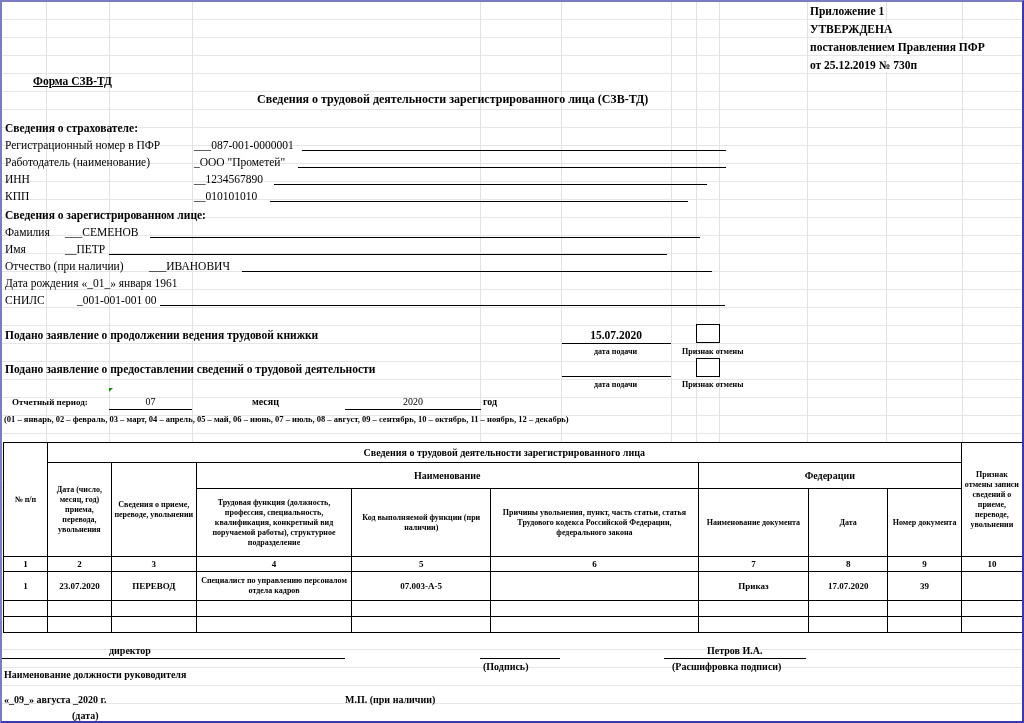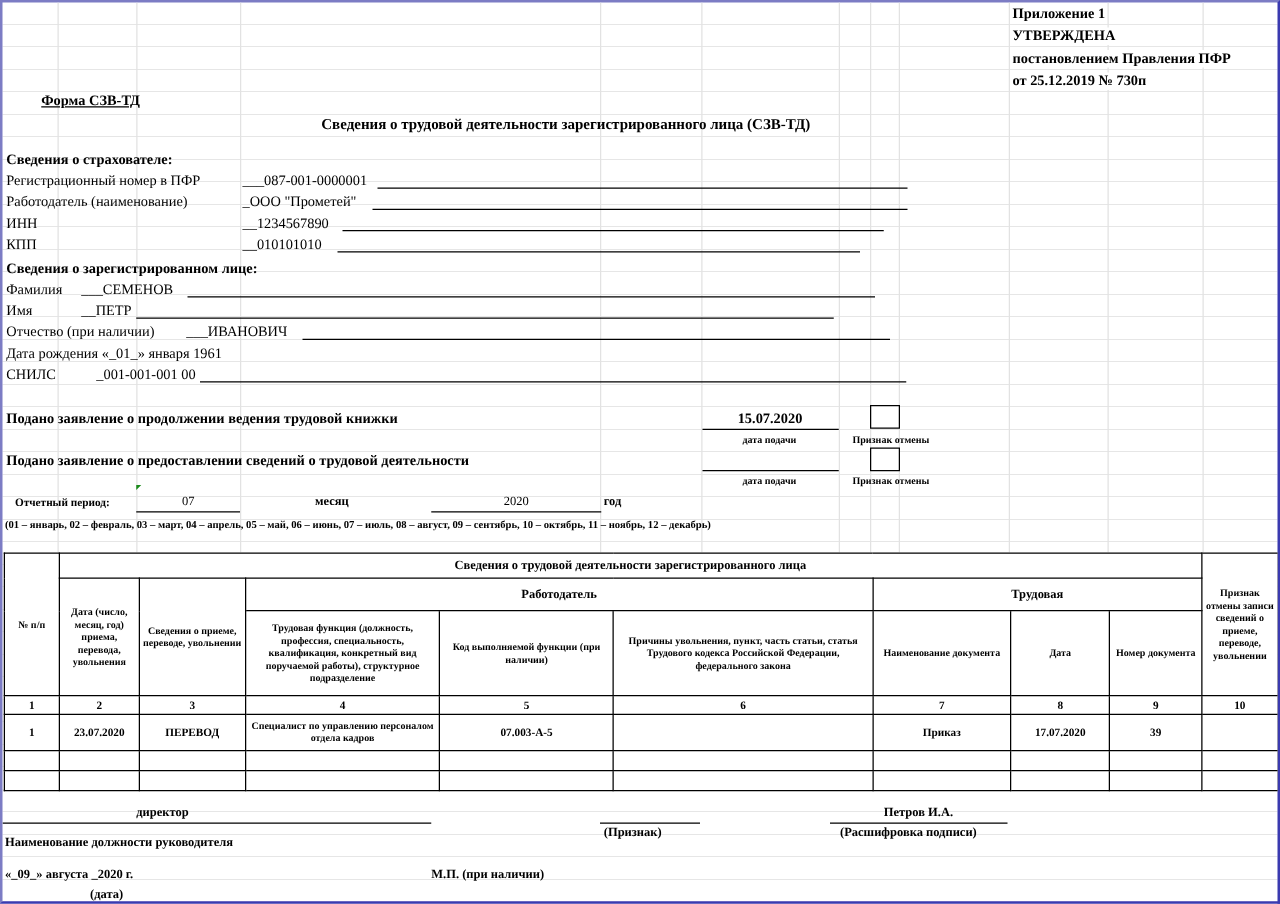--- a/index.html
+++ b/index.html
@@ -127,22 +127,22 @@
     </colgroup>
     <tbody>
         <tr style="height:20px">
       <td rowspan="3">№ п/п</td>
       <td colspan="8" class="big">Сведения о трудовой деятельности зарегистрированного лица</td>
       <td rowspan="3">Признак отмены записи сведений о приеме, переводе, увольнении</td>
     </tr>
     <tr style="height:26px">
       <td rowspan="2">Дата (число, месяц, год) приема, перевода, увольнения</td>
       <td rowspan="2">Сведения о приеме, переводе, увольнении</td>
-      <td colspan="3" class="big">Работодатель</td>
-      <td colspan="3" class="big">Трудовая</td>
+      <td colspan="3" class="big">Наименование</td>
+      <td colspan="3" class="big">Федерации</td>
     </tr>
     <tr style="height:68px">
       <td>Трудовая функция (должность, профессия, специальность, квалификация, конкретный вид поручаемой работы), структурное подразделение</td>
       <td>Код выполняемой функции (при наличии)</td>
       <td>Причины увольнения, пункт, часть статьи, статья Трудового кодекса Российской Федерации, федерального закона</td>
       <td>Наименование документа</td>
       <td>Дата</td>
       <td>Номер документа</td>
     </tr>
     <tr style="height:15px">
@@ -193,20 +193,20 @@
       <td></td>
       <td></td>
     </tr>
   </tbody>
     </table>
 
   <div class="abs b" style="left:107px;top:642px;font-size:10px">директор</div>
   <div class="line" style="left:0;top:656px;width:343px"></div>
   <div class="abs b" style="left:2px;top:666px;font-size:10px">Наименование должности руководителя</div>
   <div class="line" style="left:478px;top:656px;width:80px"></div>
-  <div class="abs b" style="left:481px;top:658px;font-size:10px">(Признак)</div>
+  <div class="abs b" style="left:481px;top:658px;font-size:10px">(Подпись)</div>
   <div class="abs b" style="left:705px;top:642px;font-size:10px">Петров И.А.</div>
   <div class="line" style="left:662px;top:656px;width:142px"></div>
   <div class="abs b" style="left:670px;top:658px;font-size:10px">(Расшифровка подписи)</div>
   <div class="abs b" style="left:2px;top:691px;font-size:10px">«_09_»  августа _2020 г.</div>
   <div class="abs b" style="left:70px;top:707px;font-size:10px">(дата)</div>
   <div class="abs b" style="left:343px;top:691px;font-size:10px">М.П. (при наличии)</div>
 </div>
 
 </body></html>

